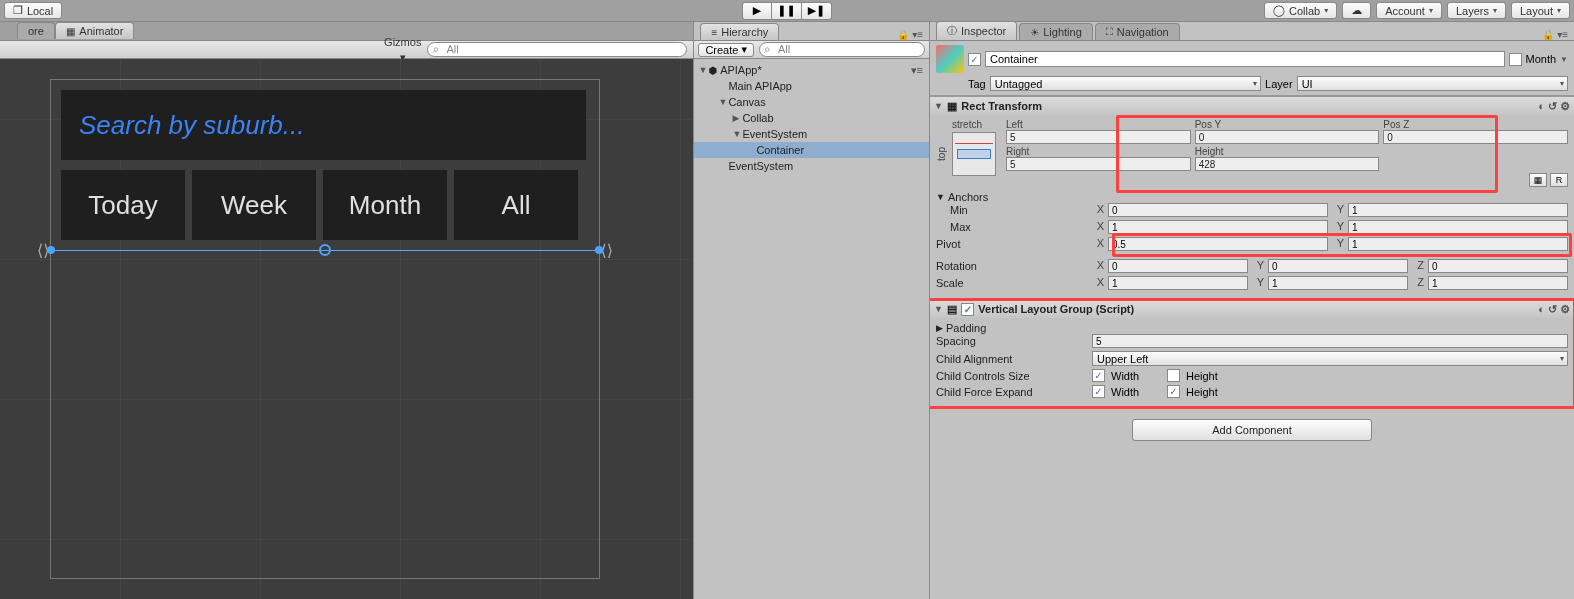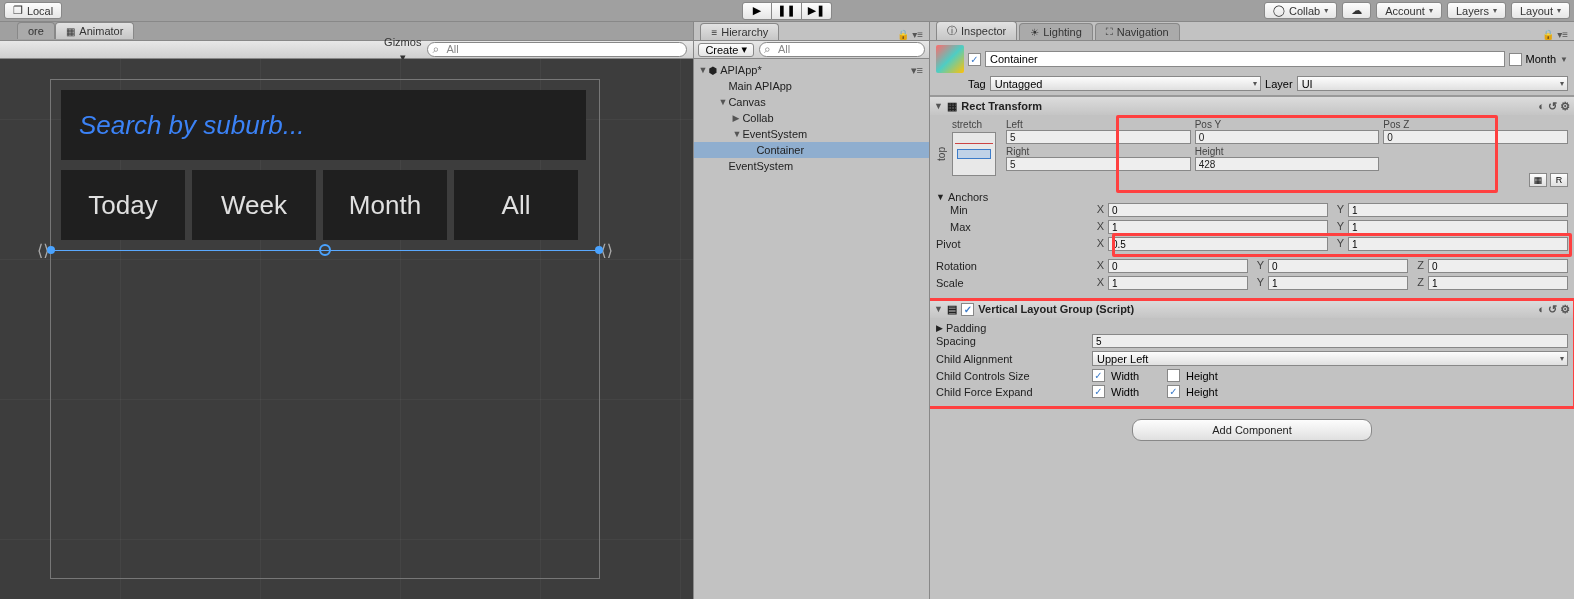--- a/index.html
+++ b/index.html
@@ -97,21 +97,21 @@
 .prop-label { width: 150px; color: #222; }
 .xyz-group { flex: 1; display: flex; gap: 4px; }
 .xyz-group .xl { width: 12px; color: #444; text-align: right; }
 .xyz-group input { flex: 1; background: #eee; border: 1px solid #888; height: 14px; padding: 0 3px; font-size: 10px; }
 .fold-label { display: flex; align-items: center; gap: 3px; color: #222; cursor: pointer; }
 
 .full-input { flex: 1; background: #eee; border: 1px solid #888; height: 14px; padding: 0 3px; font-size: 10px; }
 .chk { width: 13px; height: 13px; border: 1px solid #888; background: #fff; display: inline-flex; align-items: center; justify-content: center; font-size: 10px; color: #3d7cc9; cursor: pointer; }
 .chk.checked::after { content: "✓"; }
 
-.add-comp { width: 240px; margin: 12px auto; height: 22px; background: linear-gradient(#fdfdfd,#e0e0e0); border: 1px solid #888; border-radius: 9px; display: flex; align-items: center; justify-content: center; cursor: pointer; color: #222; }
+.add-comp { width: 240px; margin: 12px auto; height: 22px; background: linear-gradient(#fdfdfd,#e0e0e0); border: 1px solid #888; border-radius: 3px; display: flex; align-items: center; justify-content: center; cursor: pointer; color: #222; }
 
 .scene-tab-row { height: 19px; display: flex; align-items: flex-start; padding-left: 17px; border-bottom: 1px solid #888; }
 .scene-tab-row .tab { font-size: 11px; }
 </style>
 </head>
 <body>
 
 <div class="top-toolbar">
   <div class="tb-btn">
     <span>❐</span>

